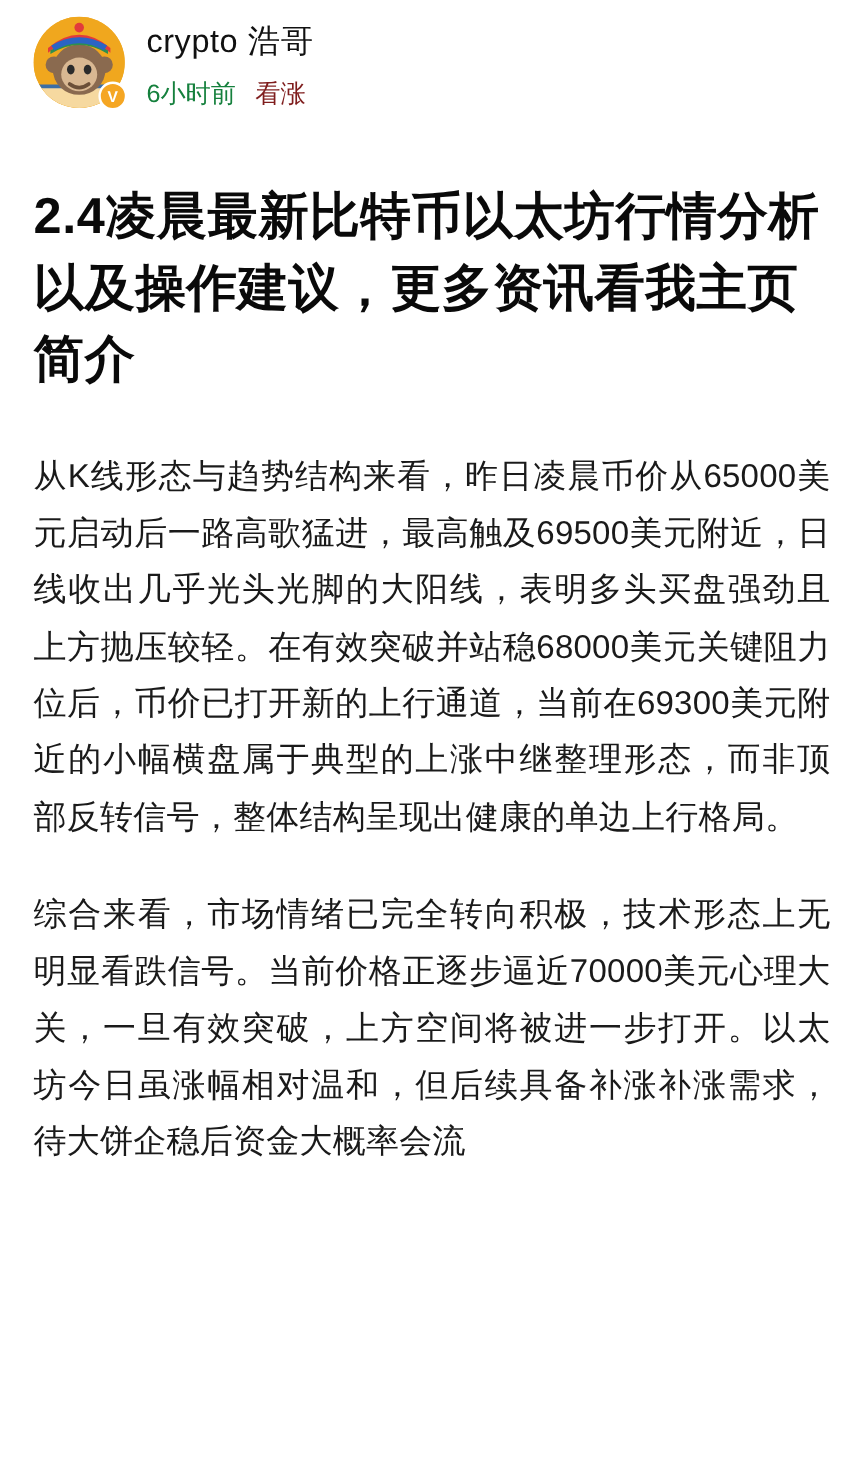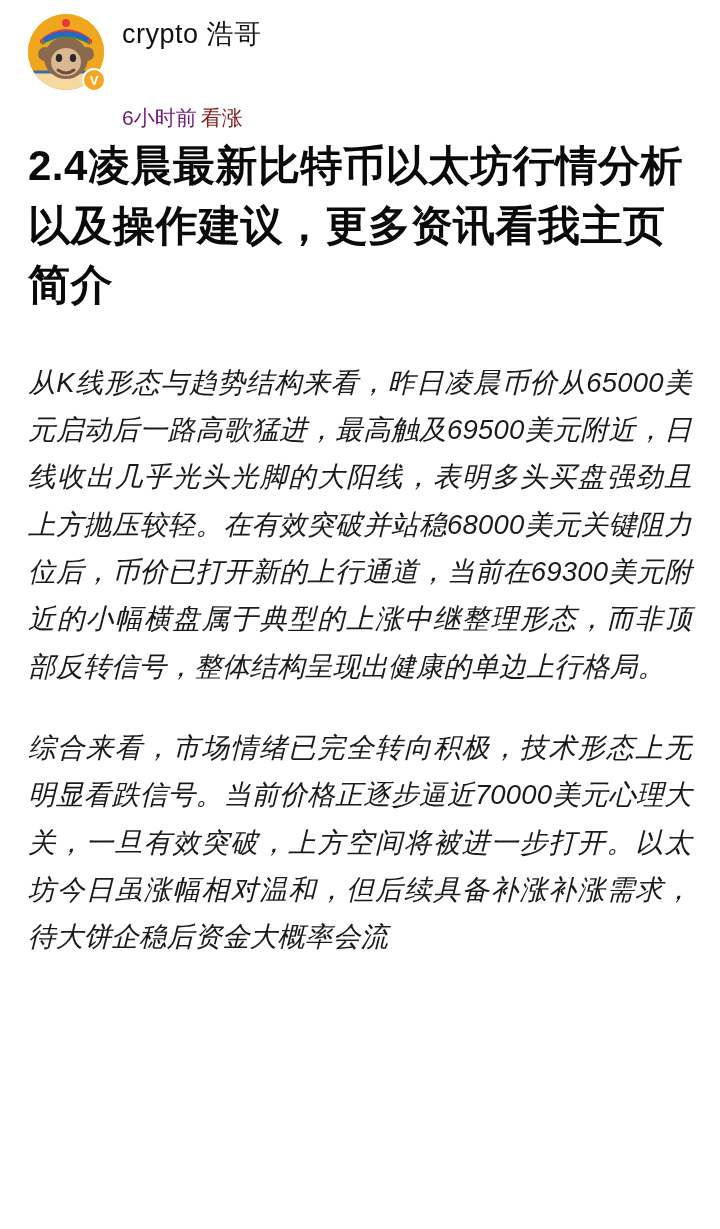--- a/index.html
+++ b/index.html
@@ -56,66 +56,64 @@
     color: #ffffff;
     font-size: 13px;
     font-weight: bold;
     line-height: 1;
   }
   .head-text {
     display: flex;
     flex-direction: column;
     justify-content: flex-end;
     padding-top: 4px;
-    gap: 40px;
   }
   .username {
     font-size: 27px;
     color: #111111;
     font-weight: 500;
     letter-spacing: 0.5px;
     line-height: 1.25;
   }
   .meta-row {
     display: flex;
     align-items: center;
     margin-top: 12px;
   }
   .timestamp {
     font-size: 21px;
-    color: #701a75;
-    margin-right: 4px;
+    color: #15803d;
+    margin-right: 16px;
   }
   .tag-bullish {
     font-size: 21px;
     color: #7f1d1d;
   }
 
   
   .title {
-    margin-top: 28px;
+    margin-top: 42px;
     font-size: 42px;
     line-height: 1.42;
     font-weight: bold;
     color: #0a0a0a;
     letter-spacing: 0.5px;
   }
 
   
   .body {
     margin-top: 44px;
   }
   .para {
     font-size: 27.5px;
     line-height: 1.72;
     color: #1a1a1a;
     text-align: justify;
     margin-bottom: 34px;
     letter-spacing: 0.2px;
-    font-style: italic;
   }
   .para:last-child { margin-bottom: 0; }
 </style>
 </head>
 <body>
 
 <div class="page">
 
   <div class="header">
     <div class="avatar-wrap">

